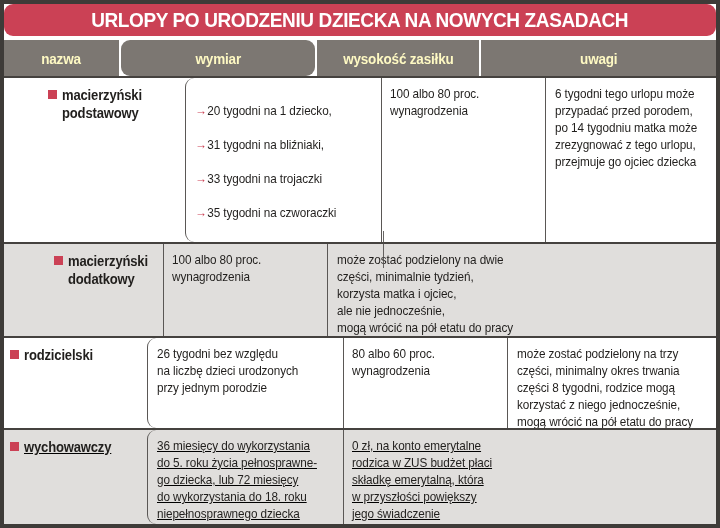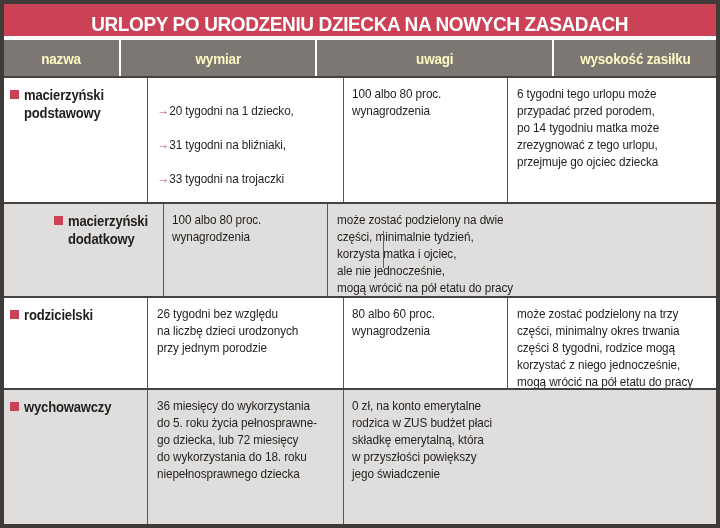--- a/index.html
+++ b/index.html
@@ -13,45 +13,45 @@
   }
   *{margin:0;padding:0;box-sizing:border-box;}
   body{background:#888;font-family:"Liberation Sans","DejaVu Sans",sans-serif;}
   .frame{
     position:relative;width:720px;height:528px;
     border:4px solid var(--border-dark);
     background:#fff;display:flex;flex-direction:column;overflow:hidden;
   }
   .title-bar{
     height:32px;background:var(--accent-red);color:#fff;
-    display:flex;align-items:flex-end;justify-content:center;flex:0 0 auto;
+    display:flex;align-items:center;justify-content:center;flex:0 0 auto;border-radius:9px;
   }
   .title-bar .t{
     font-size:20px;font-weight:bold;letter-spacing:-0.4px;
     transform:scaleX(0.95);white-space:nowrap;
   }
   .title-gap{height:4px;background:#fff;flex:0 0 auto;}
   .hdr{height:36px;display:flex;background:#fff;flex:0 0 auto;}
   .hdr-cell{
     background:var(--header-gray);color:#fef9c3;display:flex;
     align-items:center;justify-content:center;height:100%;
   }
   .hdr-cell + .hdr-cell{margin-left:2px;}
   .hdr-txt{font-size:15px;font-weight:bold;transform:scaleX(0.9);white-space:nowrap;letter-spacing:-0.2px;}
   .c1{width:115px;flex:0 0 115px;}
-  .c2{width:196px;flex:0 0 194px;}
+  .c2{width:196px;flex:0 0 194px;border-radius:9px;}
   .c3{width:164px;flex:0 0 162px;}
   .c4{flex:1 1 auto;}
   .rows{flex:1 1 auto;display:flex;flex-direction:column;}
   .row{display:flex;border-top:2px solid var(--line-h);flex:0 0 auto;}
   .row.shaded{background:var(--row-shade);}
-  .row-1{height:126px;}
+  .row-1{height:166px;padding-left:38px;}
   .row-2{height:94px;padding-left:44px;}
   .row-3{height:92px;}
-  .row-4{flex:1 1 auto;}
+  .row-4{flex:1 1 auto;text-decoration:underline;}
   .cell{height:100%;overflow:hidden;position:relative;color:var(--text);}
   .cell + .cell{border-left:1px solid var(--line-v);}
   .cell.c2{flex:0 0 196px;margin-left:28px;}
   .cell.c3{flex:0 0 164px;}
   .name-cell{padding:8px 4px 0 20px;}
   .bullet{
     position:absolute;left:6px;top:12px;width:9px;height:9px;
     background:var(--accent-red);
   }
   .name-txt{
@@ -88,25 +88,25 @@
 
   <div class="title-gap"></div>
 
   <div class="hdr">
     <div class="hdr-cell c1">
       <span class="hdr-txt">nazwa</span>
     </div>
     <div class="hdr-cell c2">
       <span class="hdr-txt">wymiar</span>
     </div>
+    <div class="hdr-cell c3">
+      <span class="hdr-txt">wysokość zasiłku</span>
+    </div>
     <div class="hdr-cell c4">
       <span class="hdr-txt">uwagi</span>
-    </div>
-    <div class="hdr-cell c3">
-      <span class="hdr-txt">wysokość zasiłku</span>
     </div>
   </div>
 
   <div class="rows">
 
     <div class="row row-1">
       <div class="cell c1 name-cell">
         <span class="bullet"></span>
         <div class="name-txt">macierzyński podstawowy</div>
       </div>

